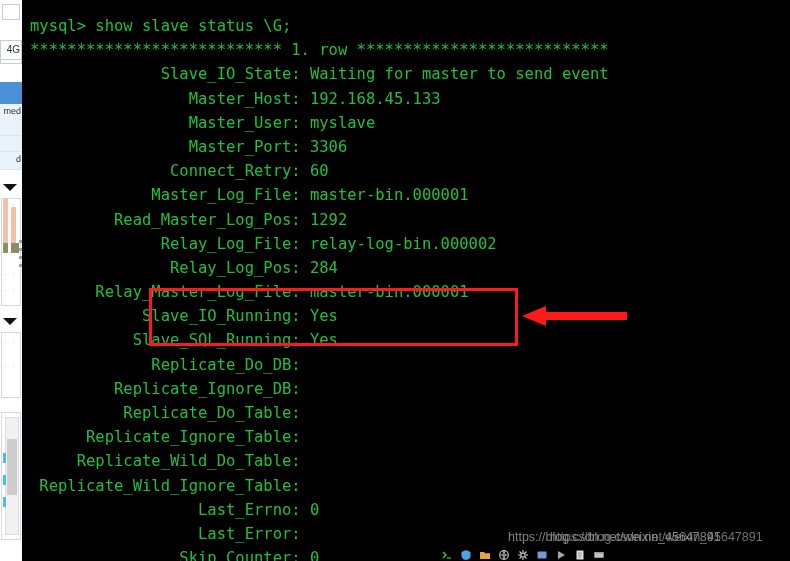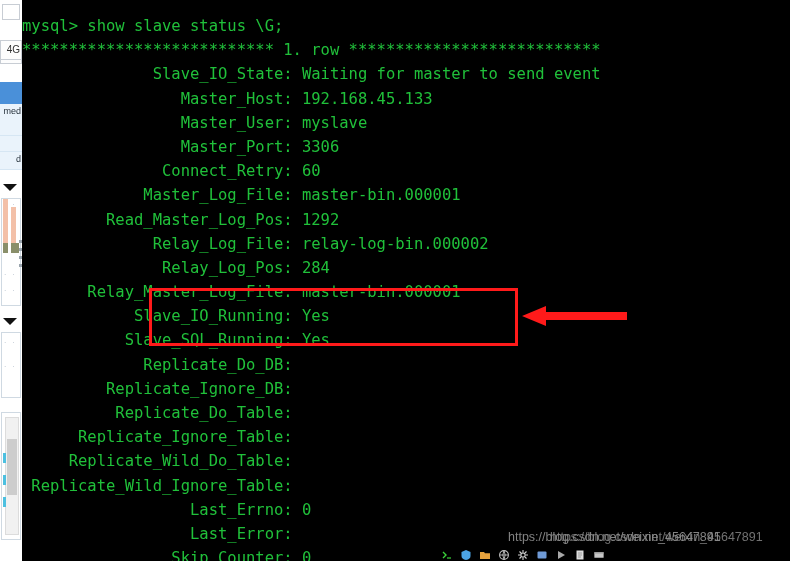--- a/index.html
+++ b/index.html
@@ -150,20 +150,21 @@
     width: 768px;
     font-family: "DejaVu Sans Mono", "Liberation Mono", monospace;
     font-size: 15.5px;
     line-height: 24.2px;
     color: #20c03a;
     white-space: pre;
     letter-spacing: 0px;
   }
   #term-lines .l {
     display: block;
+    padding-left: 8px;
     height: 24.2px;
   }
 
   
   #highlight-box {
     position: absolute;
     left: 127px;
     top: 288px;
     width: 369px;
     height: 58px;

